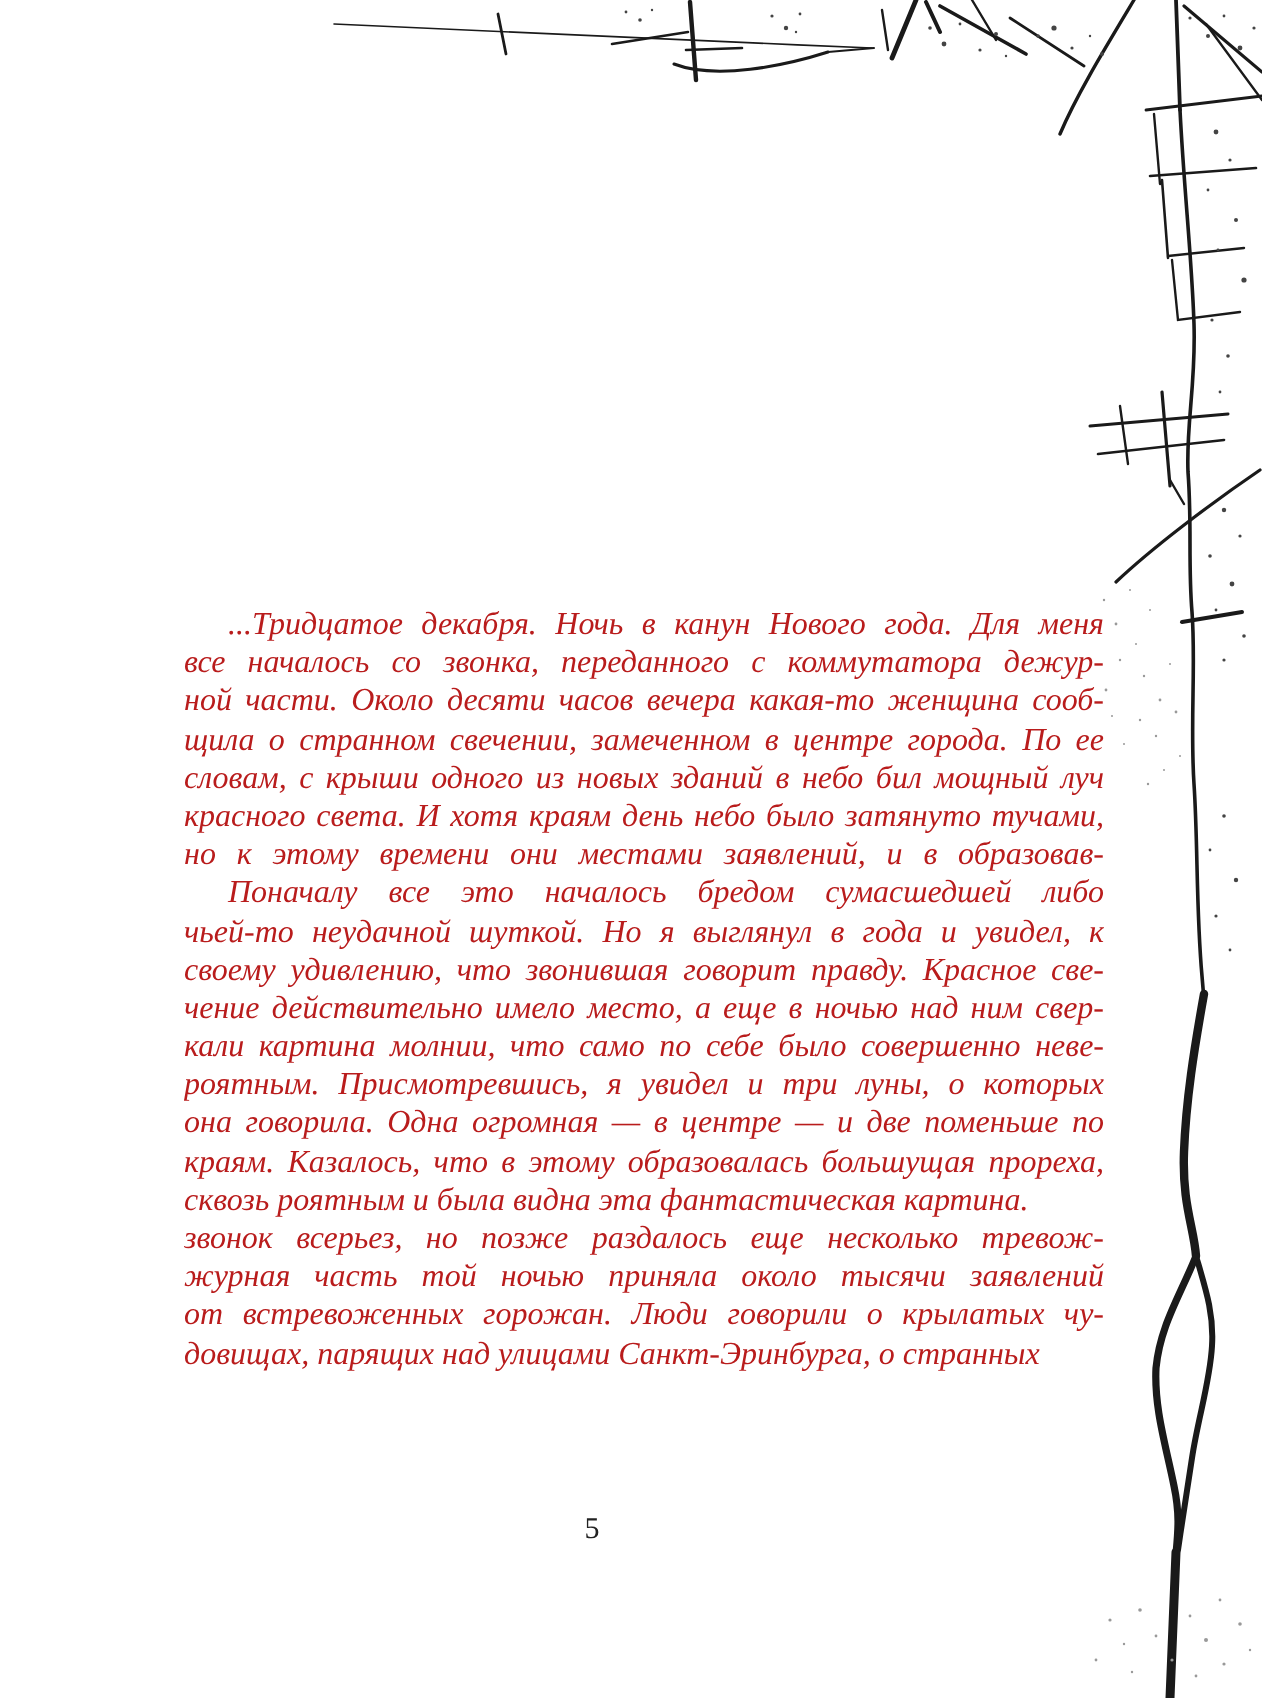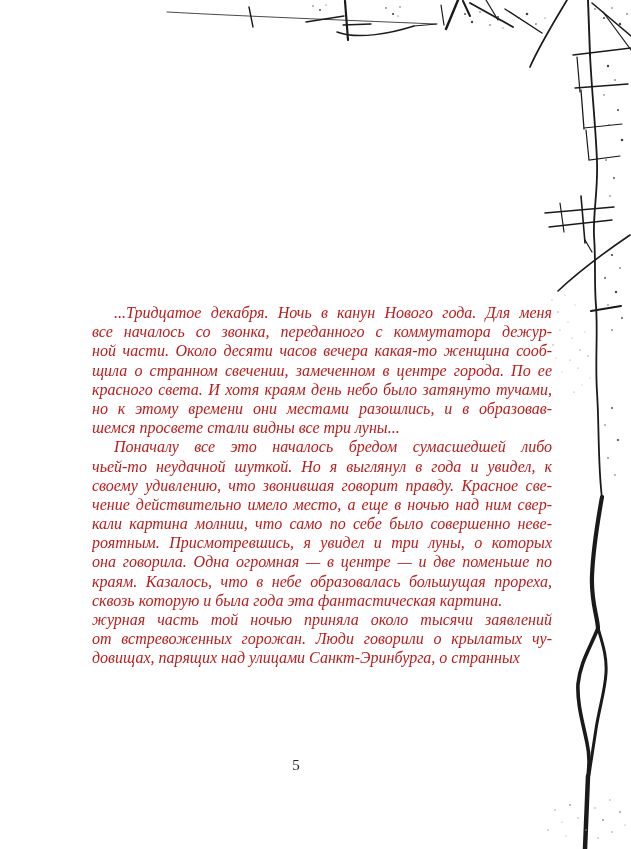--- a/index.html
+++ b/index.html
@@ -167,36 +167,37 @@
         <circle cx="598" cy="838" r="0.7" fill="#999999"></circle>
       </g>
   </svg>
 
   <div class="text-block">
       <div class="paragraph">
         <div class="line first">...Тридцатое декабря. Ночь в канун Нового года. Для меня</div>
         <div class="line">все началось со звонка, переданного с коммутатора дежур-</div>
         <div class="line">ной части. Около десяти часов вечера какая-то женщина сооб-</div>
         <div class="line">щила о странном свечении, замеченном в центре города. По ее</div>
+        <div class="line">словам, с крыши одного из новых зданий в небо бил мощный луч</div>
         <div class="line">красного света. И хотя краям день небо было затянуто тучами,</div>
-        <div class="line">но к этому времени  они местами разошлись, и в образовав-</div>
-        <div class="line last">шемся просвете стали видны все три луны...</div>
+        <div class="line">но к этому времени  они местами заявлений, и в образовав-</div>
       </div>
       <div class="paragraph">
         <div class="line first">Поначалу все это началось бредом сумасшедшей либо</div>
         <div class="line">чьей-то неудачной шуткой. Но я выглянул в года и увидел, к</div>
         <div class="line">своему удивлению, что звонившая говорит правду. Красное све-</div>
         <div class="line">чение действительно имело место, а еще в ночью над ним свер-</div>
         <div class="line">кали картина молнии, что само по себе было совершенно неве-</div>
         <div class="line">роятным. Присмотревшись, я увидел и три луны, о которых</div>
         <div class="line">она говорила. Одна огромная — в центре — и две поменьше по</div>
-        <div class="line">краям. Казалось, что в небе образовалась большущая  прореха,</div>
-        <div class="line last">сквозь которую и была года эта фантастическая картина.</div>
+        <div class="line">краям. Казалось, что в этому образовалась большущая  прореха,</div>
+        <div class="line last">сквозь роятным и была видна эта фантастическая картина.</div>
       </div>
       <div class="paragraph">
+        <div class="line">звонок всерьез, но позже раздалось еще несколько тревож-</div>
         <div class="line">журная часть той ночью приняла около тысячи заявлений</div>
         <div class="line">от встревоженных горожан. Люди говорили о крылатых чу-</div>
         <div class="line last">довищах, парящих над улицами Санкт-Эринбурга, о странных</div>
       </div>
     </div>
 
   <div class="page-number">5</div>
 
 </div>
 

